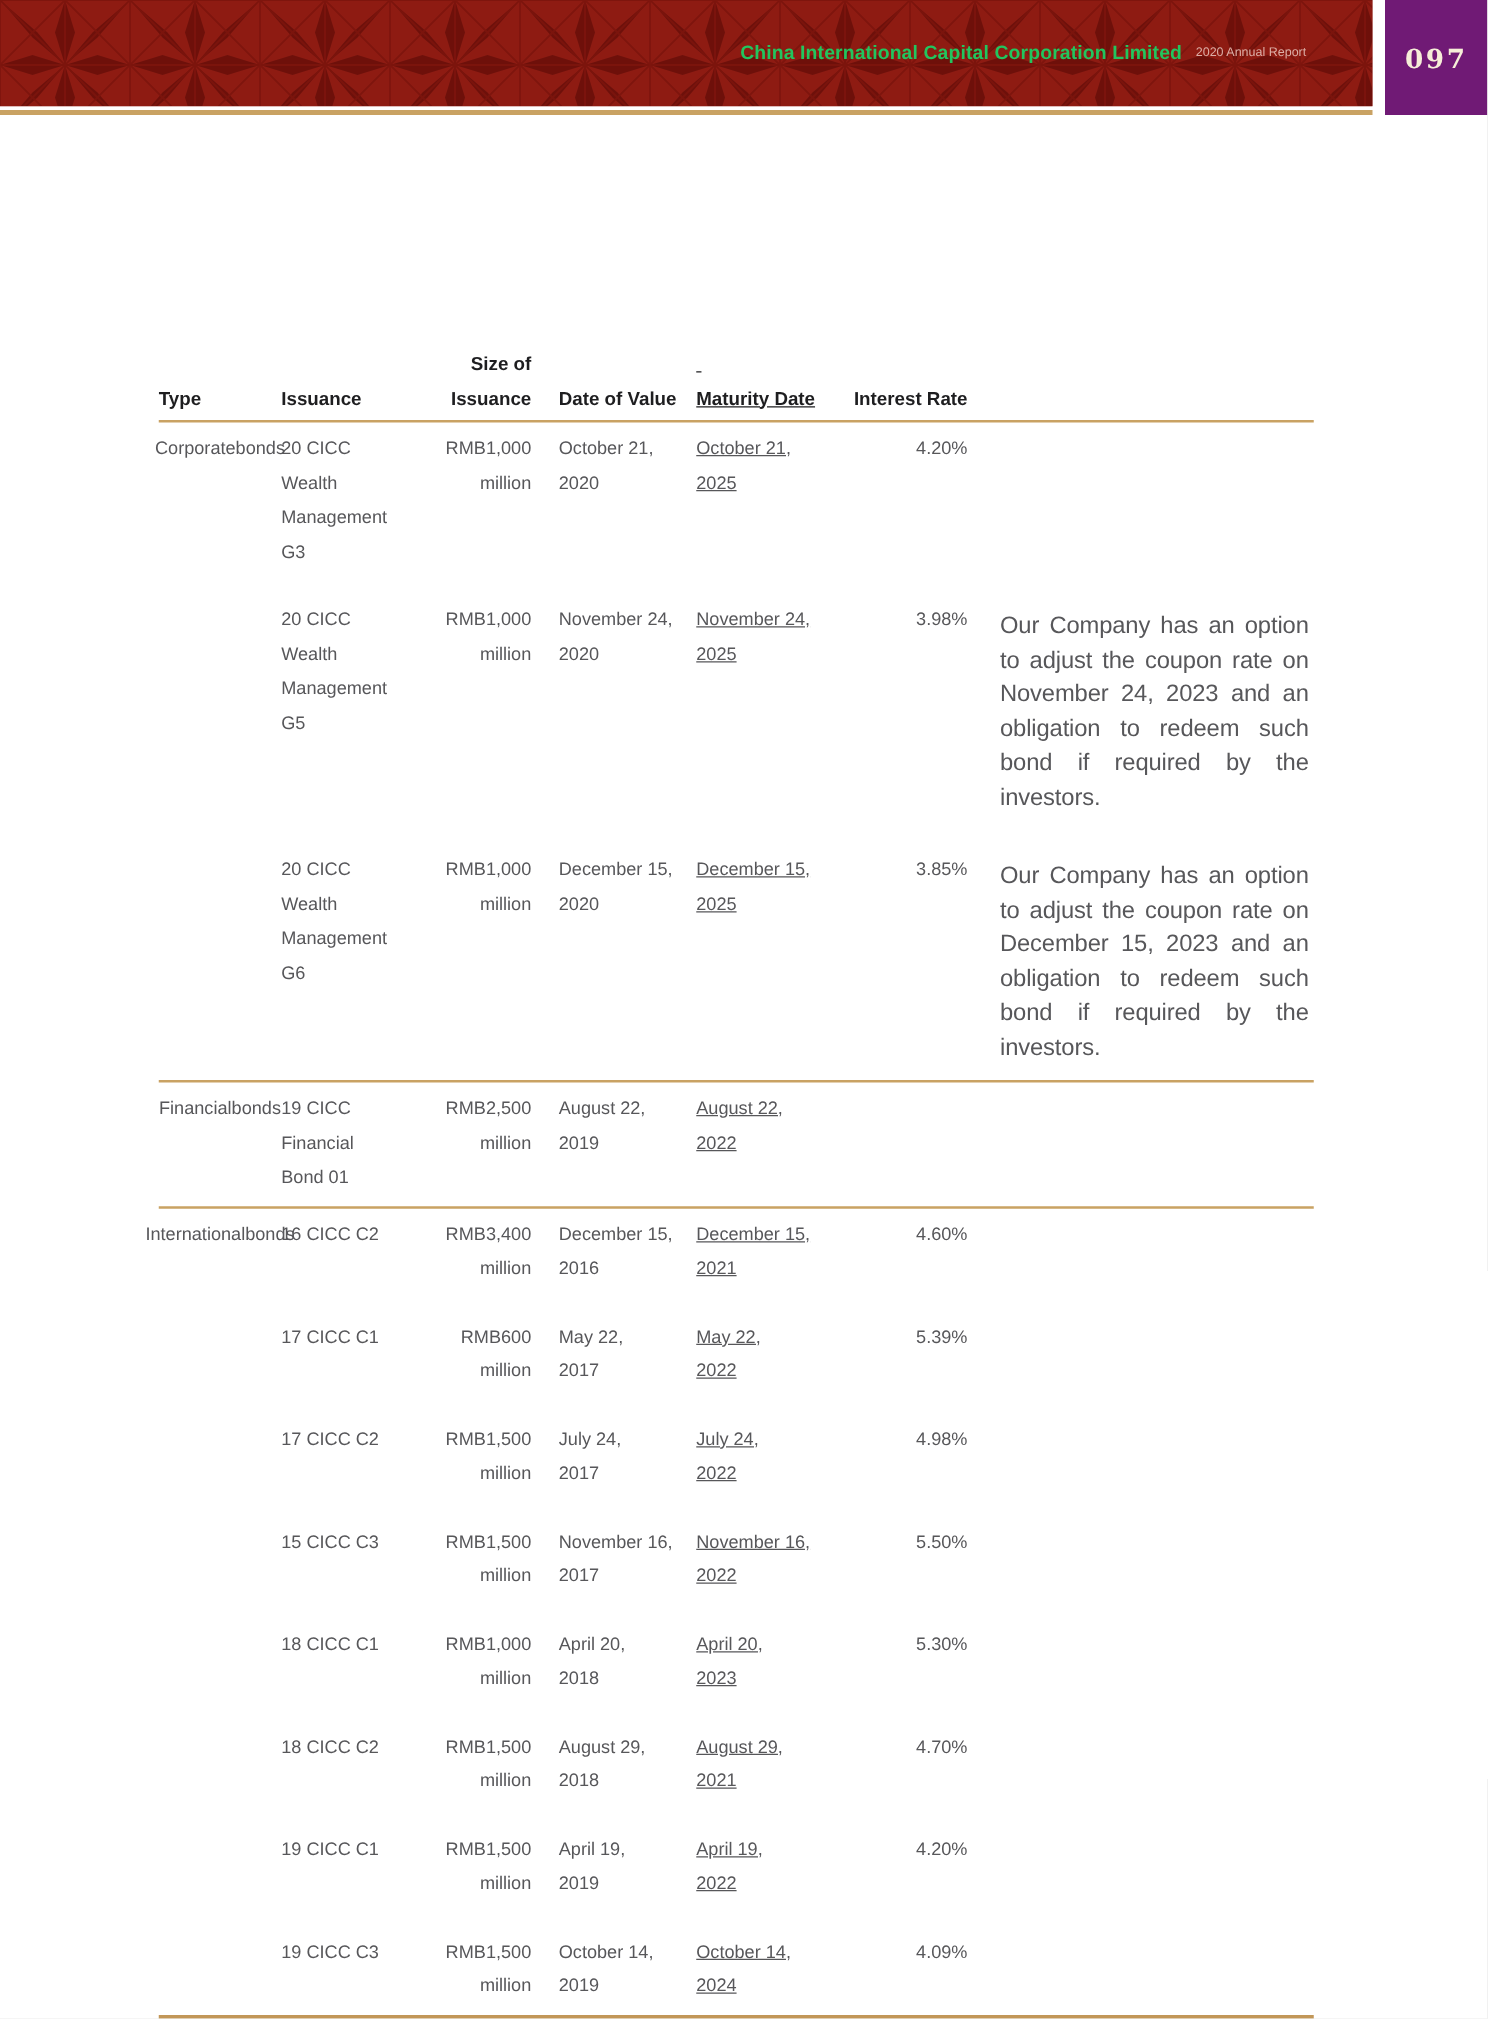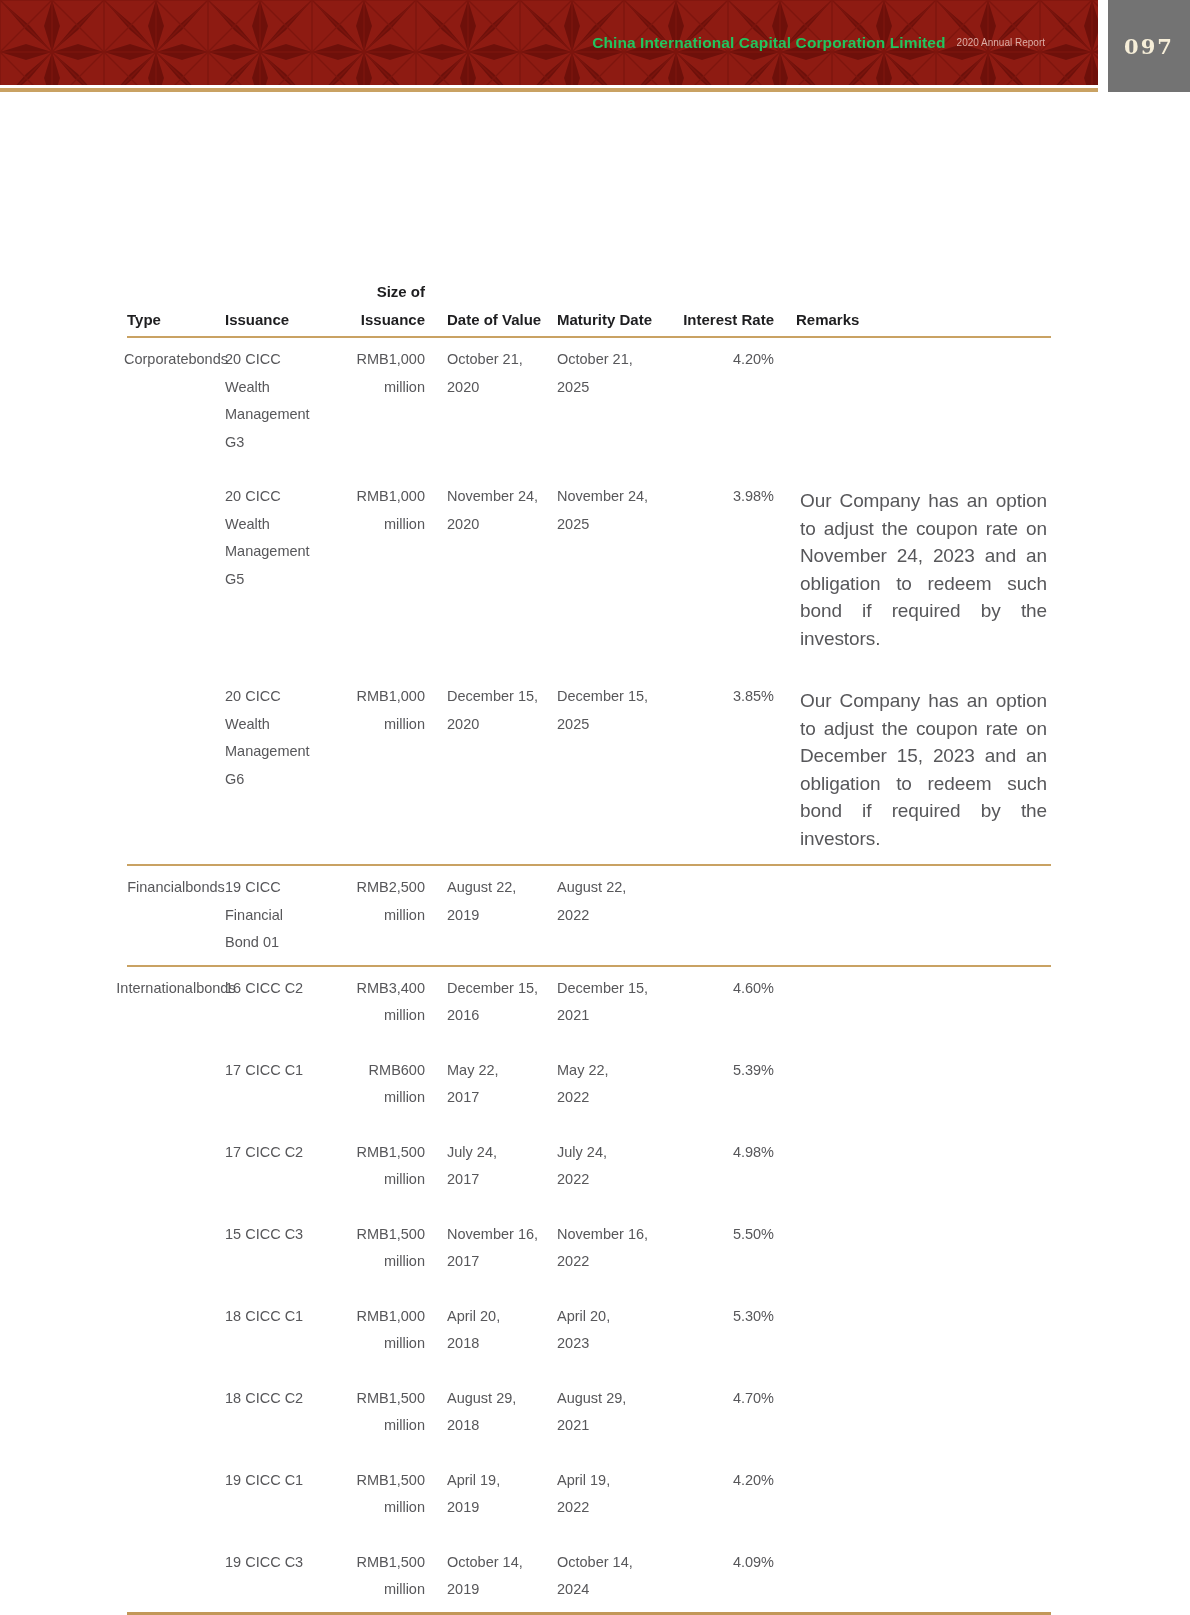--- a/index.html
+++ b/index.html
@@ -19,37 +19,37 @@
     position:absolute;left:0;top:0;width:1098px;height:85px;
     display:flex;align-items:center;justify-content:flex-end;
     padding-right:53px;box-sizing:border-box;white-space:nowrap;
   }
   .banner-company{color:#22c55e;font-weight:bold;font-size:15.5px;letter-spacing:0.1px;}
   .banner-report{color:#dcaea6;font-size:10px;margin-left:11px;font-weight:normal;}
   .banner-underline{
     position:absolute;left:0;top:88px;width:1098px;height:4px;background:#c9a263;
   }
   .page-num-box{
-    position:absolute;right:0;top:0;width:82px;height:92px;background:#737373;
+    position:absolute;right:0;top:0;width:82px;height:92px;background:#701a75;
     display:flex;align-items:center;justify-content:center;
   }
   .page-num{
     font-family:"DejaVu Serif","Liberation Serif",serif;font-weight:bold;
     font-size:21px;color:#f6eed8;letter-spacing:2px;
   }
   
   .table-wrap{margin:186px 0 0 127px;width:924px;color:#57575a;font-size:14.5px;}
   .cell-line{line-height:27.5px;height:27.5px;white-space:nowrap;}
   .thead{display:flex;border-bottom:2px solid #c9a263;padding-bottom:3px;
          font-weight:bold;color:#1e1e20;font-size:15px;}
   .c-type{width:98px;flex:none;}
   .c-tranche{width:115px;flex:none;}
   .c-size{width:85px;flex:none;text-align:right;}
   .c-date{width:110px;flex:none;margin-left:22px;}
-  .c-maturity{width:110px;flex:none;}
+  .c-maturity{width:110px;flex:none;text-decoration:underline;}
   .c-rate{width:107px;flex:none;text-align:right;}
   .c-remarks{width:255px;flex:none;margin-left:22px;}
   .section{display:flex;border-bottom:2px solid #c9a263;padding:8px 0;}
   .section:last-child{border-bottom:3px solid #c29758;}
   .type-col{width:98px;flex:none;display:flex;flex-direction:row;justify-content:center;}
   .rows-col{flex:1;}
   .bond-row{display:flex;margin-bottom:27px;}
   .bond-row:last-child{margin-bottom:0;}
   .remarks-p{
     margin:4px;text-align:justify;font-size:19px;line-height:27.5px;
@@ -117,24 +117,20 @@
         <div class="cell-line">Date of Value</div>
       </div>
       <div class="c-maturity">
         <div class="cell-line">&nbsp;</div>
         <div class="cell-line">Maturity Date</div>
       </div>
       <div class="c-rate">
         <div class="cell-line">&nbsp;</div>
         <div class="cell-line">Interest Rate</div>
       </div>
-      <div class="c-remarks">
-        <div class="cell-line">&nbsp;</div>
-        <div class="cell-line">Remarks</div>
-      </div>
     </div>
 
     <div>
   <div class="section">
     <div class="type-col">
             <div class="cell-line">Corporate</div>
             <div class="cell-line">bonds</div>
           </div>
     <div class="rows-col">
   <div class="bond-row">

